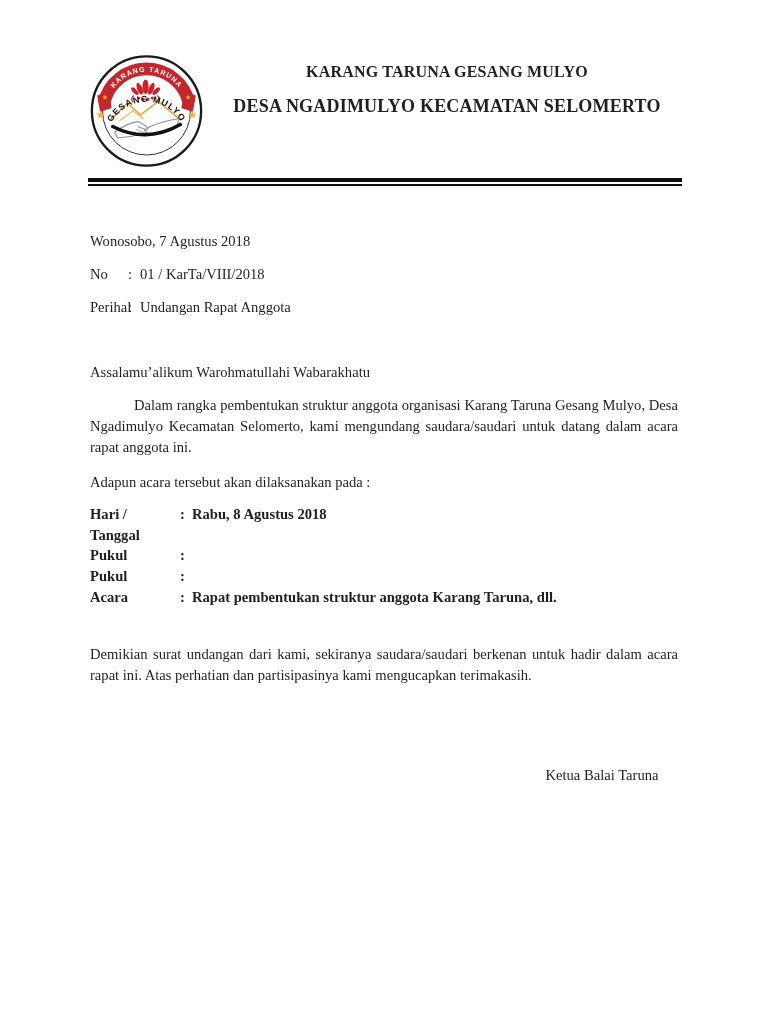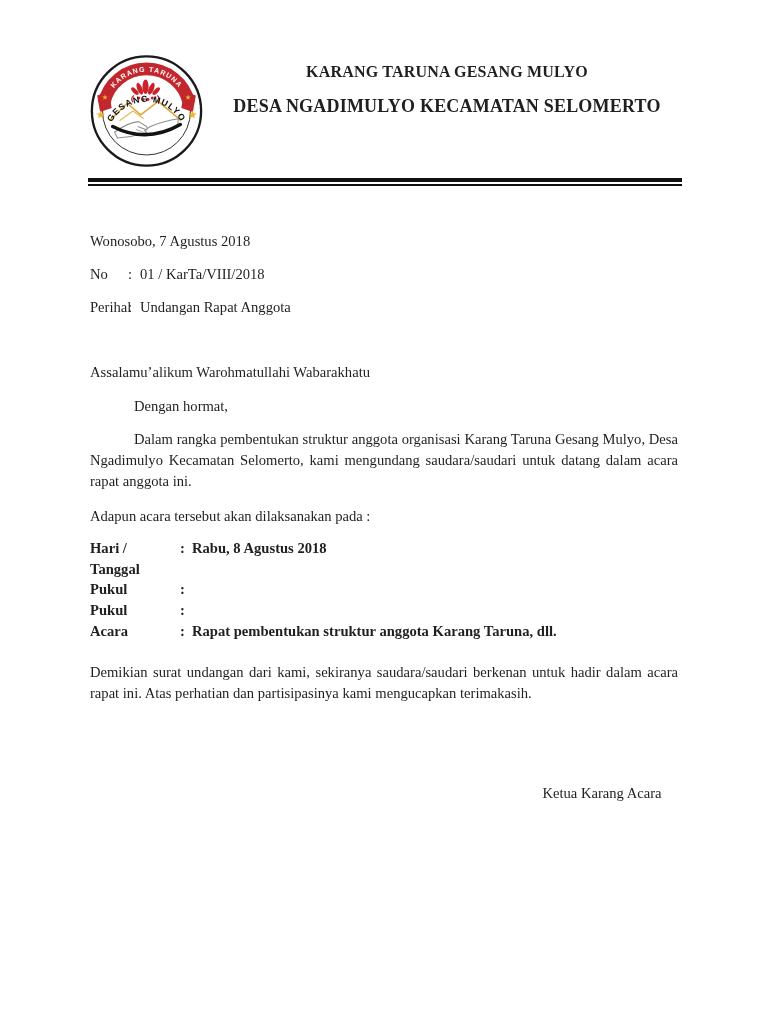--- a/index.html
+++ b/index.html
@@ -27,21 +27,21 @@
   .meta-colon { display:inline-block; width:12px; }
   .salutation { margin-top:44px; }
   .greeting { margin-top:13px; text-indent:44px; }
   .para-invite { margin-top:12px; text-indent:44px; text-align:justify; }
   .para-schedule { margin-top:14px; }
   .details { margin-top:11px;font-weight:bold; }
   .detail-row { display:flex; line-height:20.7px; }
   .detail-label { flex:0 0 90px; }
   .detail-colon { flex:0 0 12px; }
   .detail-value { flex:1; }
-  .para-closing { margin-top:20px; text-align:justify; }
+  .para-closing { margin-top:36px; text-align:justify; }
   .signature { margin-top:46px; margin-left:392px; width:240px; text-align:center; }
   .signer-title { margin-top:79px; }
 </style>
 </head>
 <body>
 
 <div class="page">
 
   <div class="letterhead">
 
@@ -116,21 +116,20 @@
     <div class="meta-row">
       <span class="meta-label">No</span><span class="meta-colon">:</span><span>01 / KarTa/VIII/2018</span>
     </div>
 
     <div class="meta-row">
       <span class="meta-label">Perihal</span><span class="meta-colon">:</span><span>Undangan Rapat Anggota</span>
     </div>
 
     <div class="salutation">Assalamu’alikum Warohmatullahi Wabarakhatu</div>
 
-    <div class="greeting">Dengan hormat,</div>
 
     <div class="para-invite">Dalam rangka pembentukan struktur anggota organisasi Karang Taruna Gesang Mulyo, Desa Ngadimulyo Kecamatan Selomerto, kami mengundang saudara/saudari untuk datang dalam acara rapat anggota ini.</div>
 
     <div class="para-schedule">Adapun acara tersebut akan dilaksanakan pada :</div>
 
     <div class="details">
       <div class="detail-row">
         <span class="detail-label">Hari / Tanggal</span>
           <span class="detail-colon">:</span>
           <span class="detail-value">Rabu, 8 Agustus 2018</span>
@@ -146,17 +145,17 @@
       <div class="detail-row">
         <span class="detail-label">Acara</span>
           <span class="detail-colon">:</span>
           <span class="detail-value">Rapat pembentukan struktur anggota Karang Taruna, dll.</span>
       </div>
     </div>
 
     <div class="para-closing">Demikian surat undangan dari kami, sekiranya saudara/saudari berkenan untuk hadir dalam acara rapat ini. Atas perhatian dan  partisipasinya kami mengucapkan terimakasih.</div>
 
     <div class="signature">
-      <div class="signer-title">Ketua Karang Acara</div>
+      <div class="signer-title">Ketua Balai Taruna</div>
     </div>
 
   </div>
 </div>
 
 </body></html>

